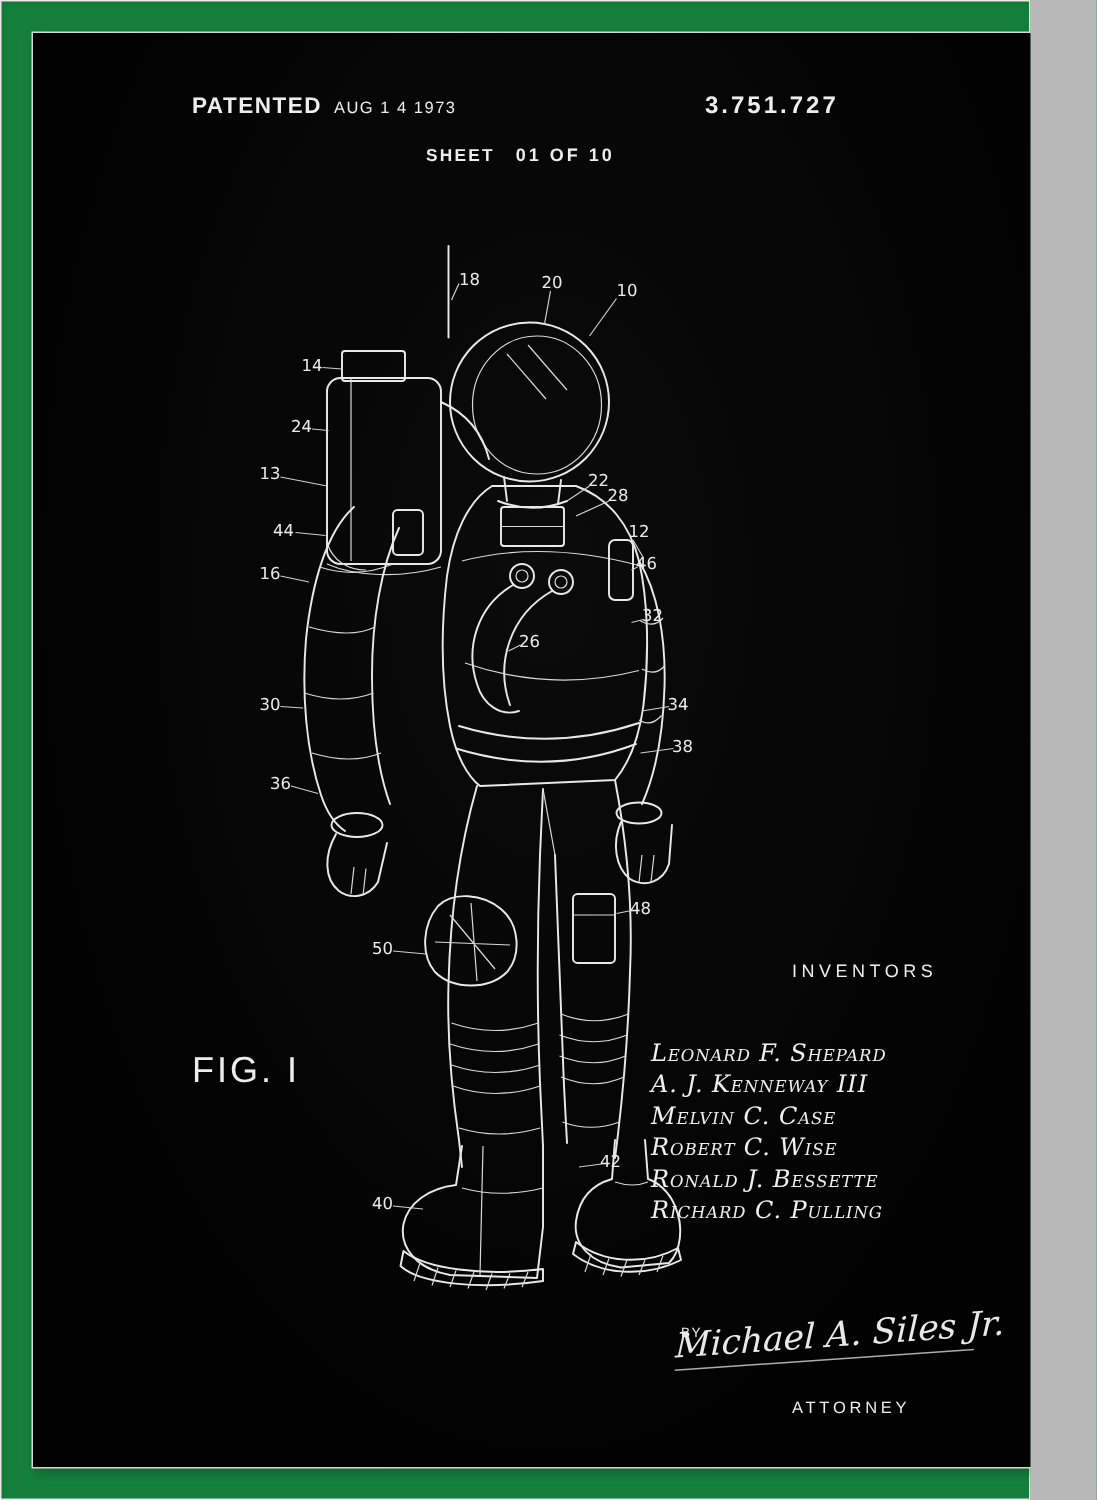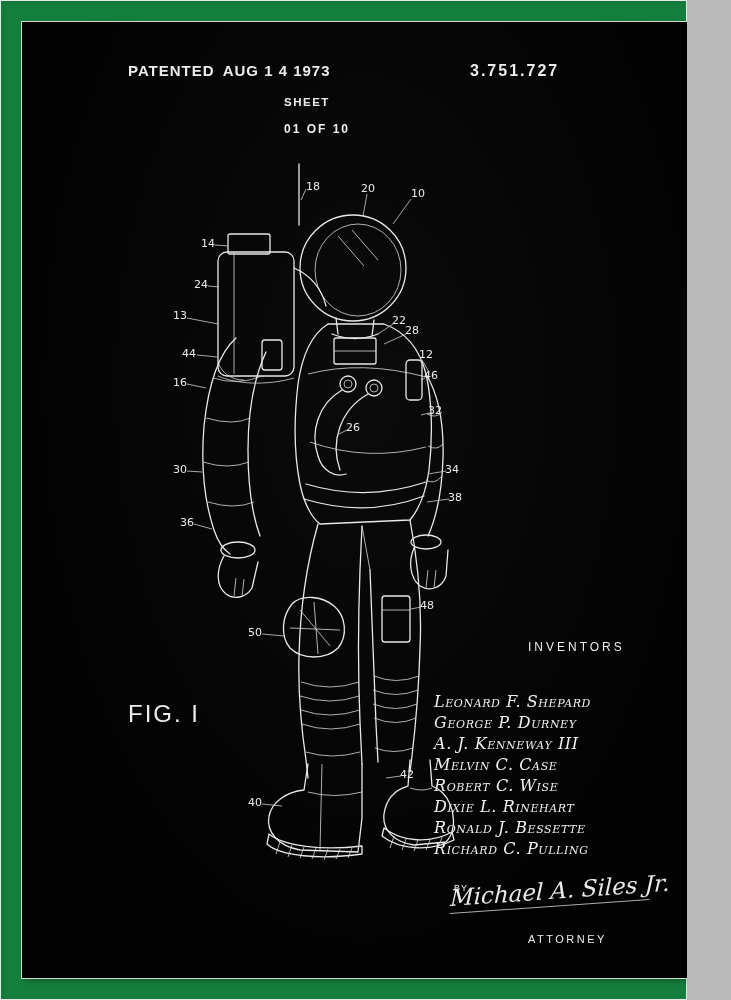--- a/index.html
+++ b/index.html
@@ -11,23 +11,23 @@
   }
   .poster{
     position:absolute;left:22px;top:22px;width:687px;height:956px;
     background:radial-gradient(ellipse at 50% 38%, #0b0b0b 0%, #020202 75%);
     box-shadow:0 0 0 1px #d7d7d7, 2px 3px 8px rgba(0,0,0,0.28);
   }
   .abs{position:absolute;}
   .ink{color:#ededed;}
   .patented-row{left:106px;top:40px;display:flex;align-items:baseline;gap:8px;}
   .patented{font-size:15px;font-weight:bold;letter-spacing:1px;}
-  .patented-date{font-size:15px;font-weight:bold;letter-spacing:1px;}
+  .patented-date{font-size:11px;font-weight:normal;letter-spacing:1px;}
   .patent-number{left:448px;top:40px;font-size:16px;letter-spacing:2px;font-weight:600;}
-  .sheet-row{left:262px;top:74px;display:flex;align-items:baseline;gap:14px;flex-direction:column;}
+  .sheet-row{left:262px;top:74px;display:flex;align-items:baseline;gap:14px;}
   .sheet-label{font-size:11.5px;font-weight:bold;letter-spacing:1.5px;}
   .sheet-value{font-size:12px;font-weight:bold;letter-spacing:2px;}
   .fig-label{left:106px;top:678px;font-size:24px;font-weight:normal;letter-spacing:2px;}
   .inventors-heading{left:506px;top:618px;font-size:12px;letter-spacing:3px;}
   .inventor-list{left:412px;top:669px;width:210px;}
   .inventor-name{
     font-family:"DejaVu Serif", serif;font-style:italic;font-variant:small-caps;
     font-size:16px;line-height:21px;letter-spacing:0.6px;color:#f0f0f0;white-space:nowrap;
   }
   .by-label{left:432px;top:861px;font-size:9px;letter-spacing:1px;}
@@ -198,25 +198,23 @@
           <line x1="240" y1="782" x2="260" y2="784" class="leader"></line>
           <text x="233" y="781" class="refnum">40</text>
         </g>
     </svg>
 
     <div class="abs fig-label ink">FIG. I</div>
 
     <div class="abs inventors-heading ink">INVENTORS</div>
     <div class="abs inventor-list">
       <div class="inventor-name">Leonard F. Shepard</div>
-      <div class="inventor-name">George P. Durney</div>
       <div class="inventor-name">A. J. Kenneway III</div>
       <div class="inventor-name">Melvin C. Case</div>
       <div class="inventor-name">Robert C. Wise</div>
-      <div class="inventor-name">Dixie L. Rinehart</div>
       <div class="inventor-name">Ronald J. Bessette</div>
       <div class="inventor-name">Richard C. Pulling</div>
     </div>
     <div class="abs by-label ink">BY</div>
     <div class="abs signature">Michael A. Siles Jr.</div>
     <div class="abs attorney ink">ATTORNEY</div>
 
   </div>
 </div>
 

